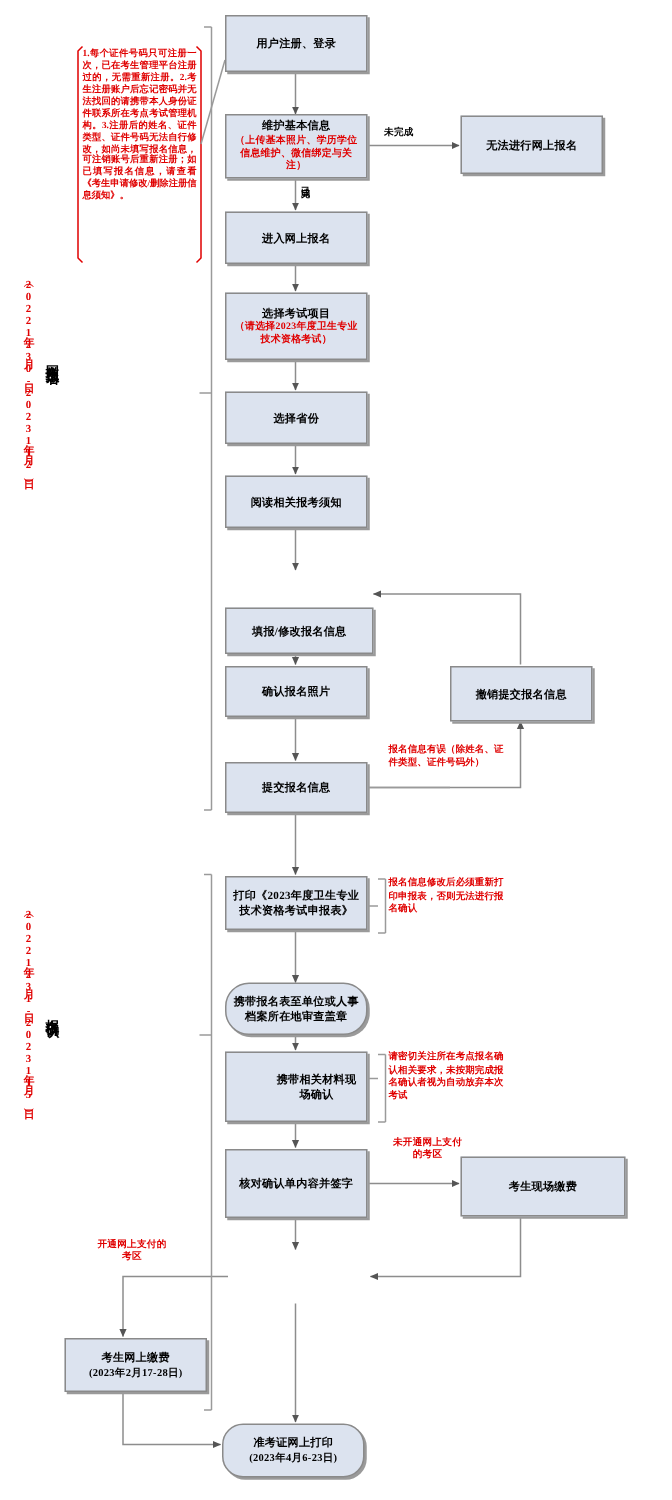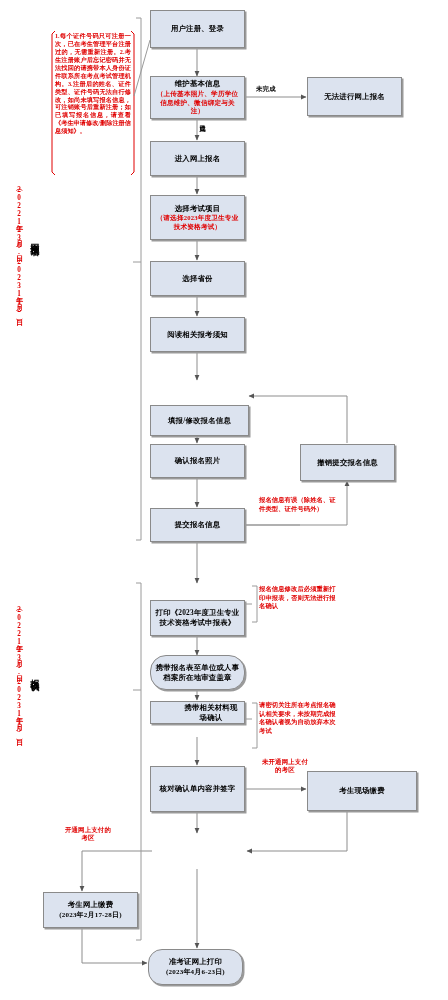--- a/index.html
+++ b/index.html
@@ -186,29 +186,29 @@
   </div>
 
   <div class="node" style="left:300px;top:444px;width:95px;height:37px;">
     <span>撤销提交报名信息</span>
   </div>
 
   <div class="node" style="left:150px;top:508px;width:95px;height:34px;">
     <span>提交报名信息</span>
   </div>
 
-  <div class="node" style="left:150px;top:584px;width:95px;height:36px;margin-top:16px;">
+  <div class="node" style="left:150px;top:584px;width:95px;height:36px;">
     <span>打印《2023年度卫生专业技术资格考试申报表》</span>
   </div>
 
   <div class="node" style="left:150px;top:655px;width:95px;height:35px;border-radius:16px;">
     <span>携带报名表至单位或人事档案所在地审查盖章</span>
   </div>
 
-  <div class="node" style="left:150px;top:701px;width:95px;height:23px;padding-left:30px;">
+  <div class="node" style="left:150px;top:701px;width:95px;height:47px;padding-left:30px;">
     <span>携带相关材料现场确认</span>
   </div>
 
   <div class="node" style="left:150px;top:766px;width:95px;height:46px;">
     <span>核对确认单内容并签字</span>
   </div>
 
   <div class="node" style="left:307px;top:771px;width:110px;height:40px;">
     <span>考生现场缴费</span>
   </div>

